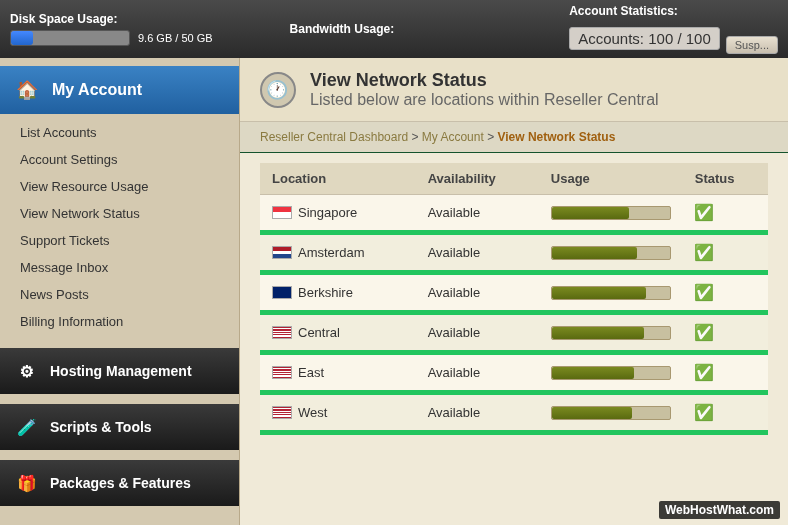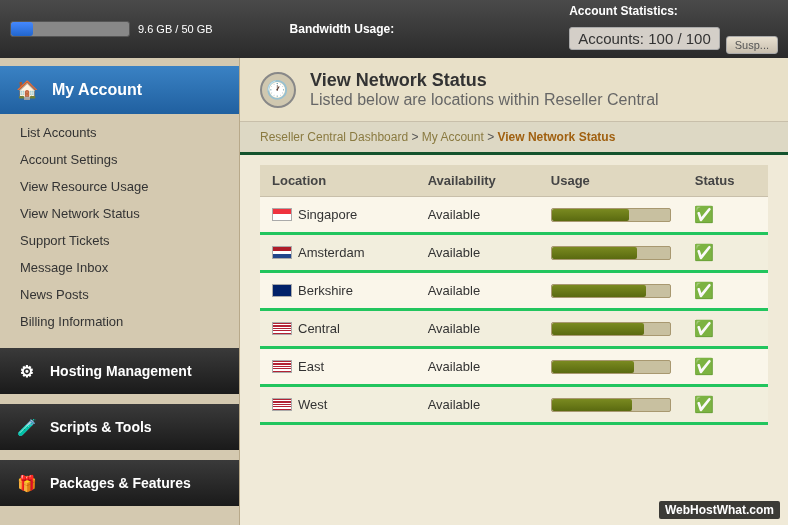--- a/index.html
+++ b/index.html
@@ -189,21 +189,21 @@
       color: #333;
       font-weight: bold;
     }
     .content-header-text p {
       font-size: 16px;
       color: #666;
     }
 
     .breadcrumb-bar {
       background: #ddd8c4;
-      border-bottom: 3px solid #14532d;
+      border-bottom: 1px solid #14532d;
       padding: 8px 20px;
       font-size: 12px;
       color: #555;
     }
     .breadcrumb-bar a {
       color: #8a7a40;
       text-decoration: none;
     }
     .breadcrumb-bar .active-crumb {
       color: #a06010;
@@ -224,21 +224,21 @@
     }
     .network-table thead th {
       padding: 8px 12px;
       text-align: left;
       font-size: 13px;
       color: #444;
       font-weight: bold;
       border-bottom: 1px solid #c8bfaa;
     }
     .network-table tbody tr {
-      border-bottom: 3px solid #22c55e;
+      border-bottom: 5px solid #22c55e;
       background: #faf6ea;
     }
     .network-table tbody tr:nth-child(even) {
       background: #f2eedd;
     }
     .network-table tbody td {
       padding: 8px 12px;
       font-size: 13px;
       color: #333;
       vertical-align: middle;
@@ -300,20 +300,21 @@
     }
   </style>
 </head>
 <body>
 
 <div class="outer-wrapper">
 
   <div class="top-bar">
 
     <div class="usage-block">
+      <span class="usage-label">Disk Space Usage:</span>
       <div class="usage-row">
         <div class="progress-bar-outer">
           <div class="progress-bar-inner" style="width:19%;background:linear-gradient(to bottom,#4488ff,#2266cc);"></div>
         </div>
         <span class="usage-text">9.6 GB / 50 GB</span>
       </div>
     </div>
 
     <div class="usage-block">
       <span class="usage-label">Bandwidth Usage:</span>

